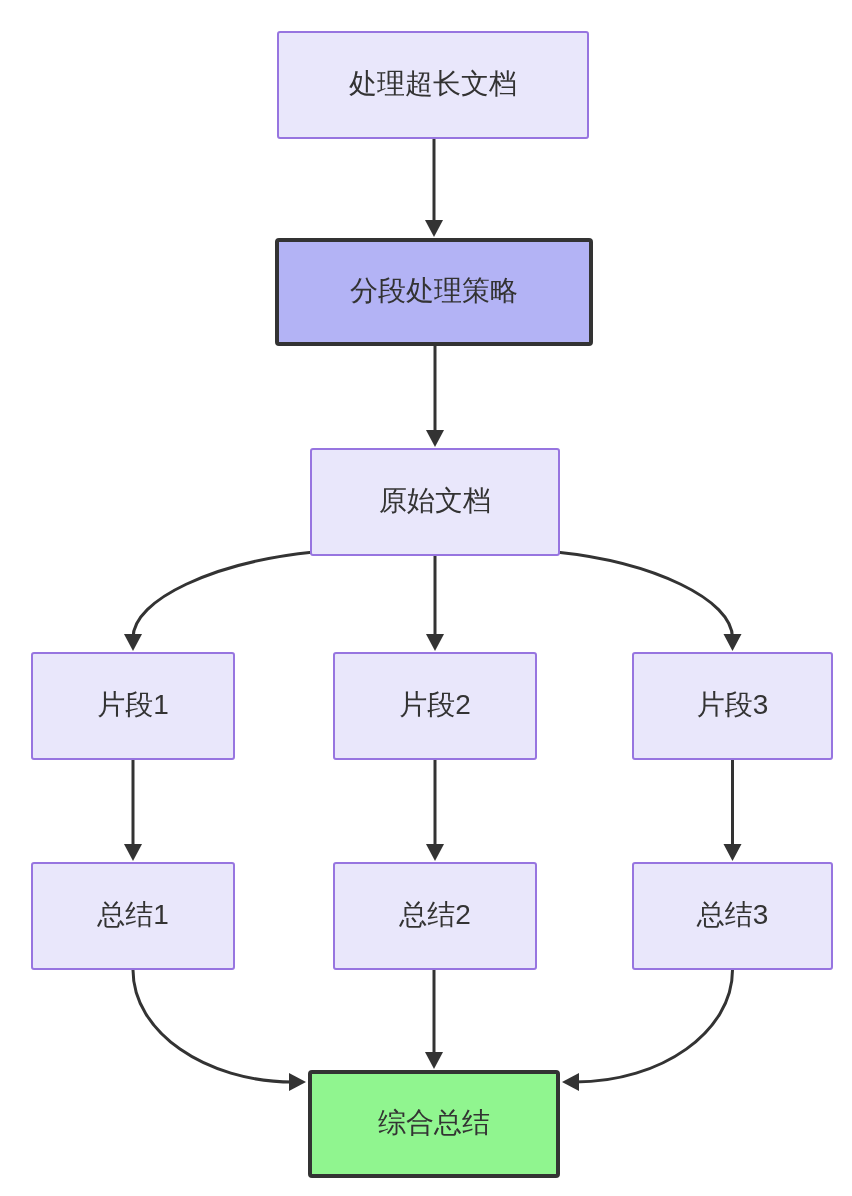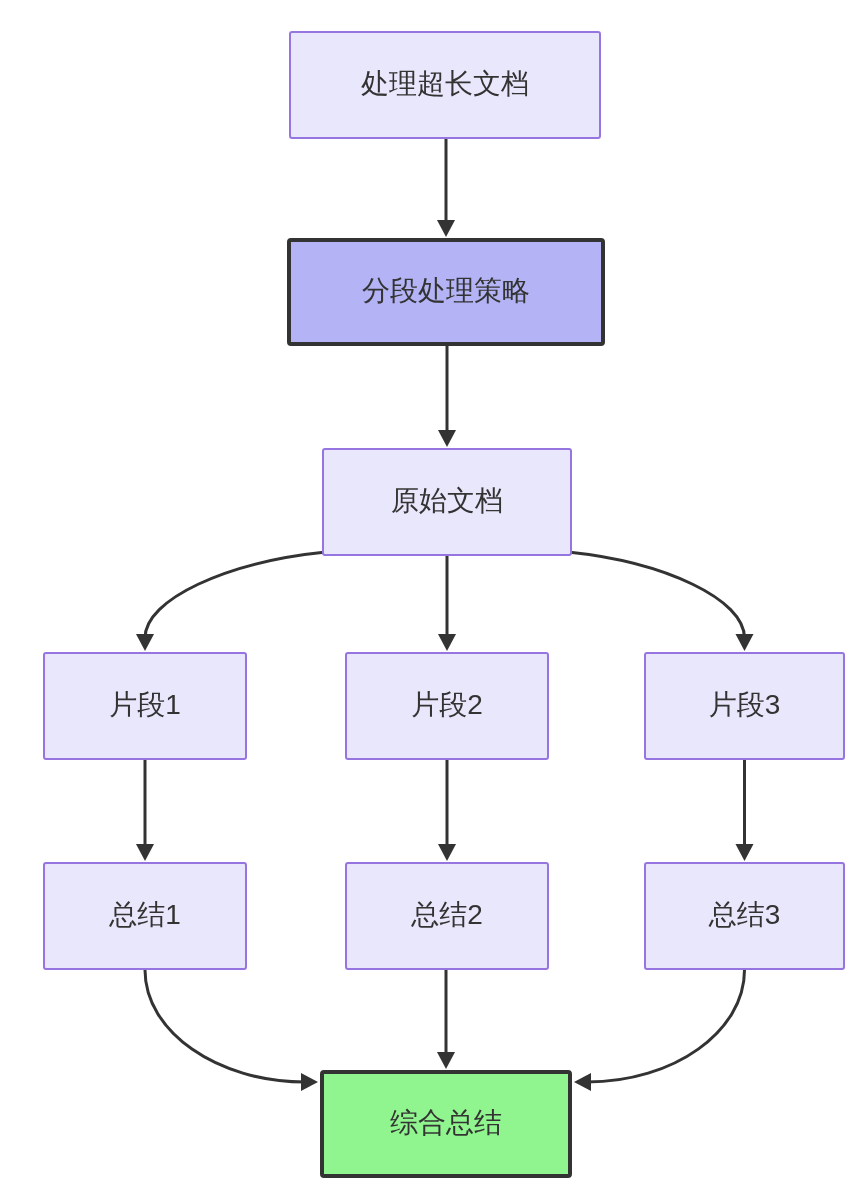--- a/index.html
+++ b/index.html
@@ -11,21 +11,20 @@
     width: 852px;
     height: 1196px;
     font-family: "Liberation Sans", "DejaVu Sans", sans-serif;
     overflow: hidden;
   }
   #flowchart-root {
     position: relative;
     width: 744px;
     height: 1196px;
     background: #ffffff;
-    margin-left: 12px;
   }
   svg.diagram-canvas {
     display: block;
     width: 852px;
     height: 1196px;
   }
   .node-box {
     cursor: default;
   }
   .node-label {

